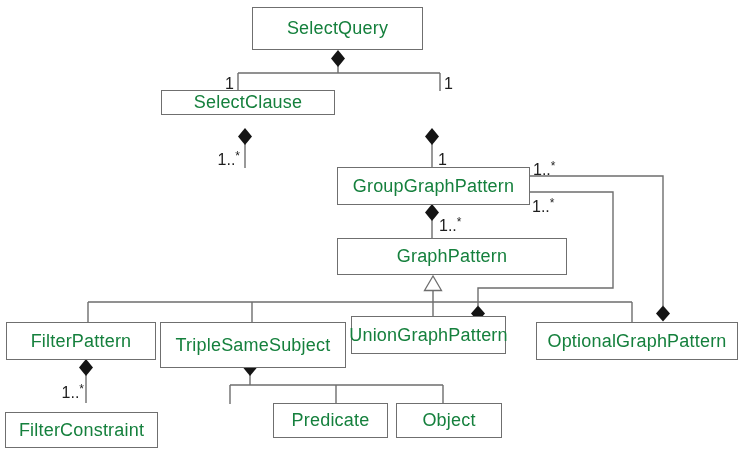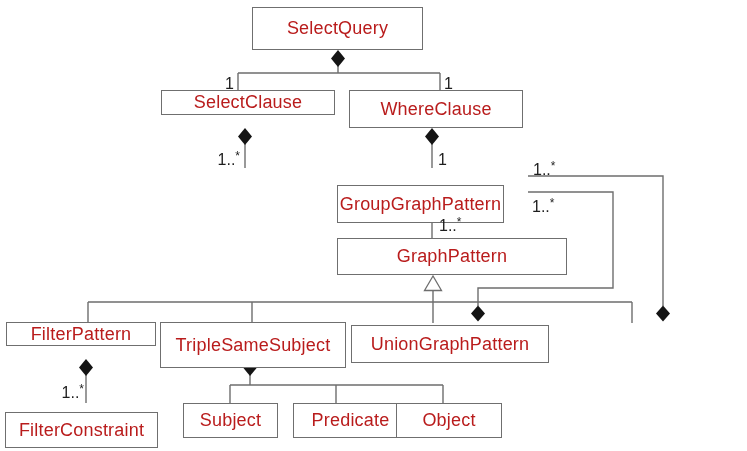--- a/index.html
+++ b/index.html
@@ -5,21 +5,21 @@
   html,body { margin:0; padding:0; background:#ffffff; }
   .stage {
     position:relative; width:747px; height:451px; background:#ffffff;
     font-family:"Liberation Sans", sans-serif; overflow:hidden;
   }
   svg.wires { position:absolute; left:0; top:0; }
   .cls {
     position:absolute; box-sizing:border-box;
     border:1.5px solid #6f6f6f; background:#ffffff;
     display:flex; align-items:center; justify-content:center;
-    font-size:18px; color:#b91c1c; letter-spacing:0.2px; white-space:nowrap;
+    font-size:18px; color:#15803d; letter-spacing:0.2px; white-space:nowrap;
   }
   .mult {
     position:absolute; font-size:16px; color:#1e1e1e;
     line-height:19px; white-space:nowrap;
   }
   .mult .sup { font-size:12px; vertical-align:5px; }
   .alignr { text-align:right; }
 </style>
 </head>
 <body>
@@ -59,45 +59,42 @@
     </g>
     <polygon points="433,276 424.5,290.5 441.5,290.5" fill="#ffffff" stroke="#6e6e6e" stroke-width="1.3"></polygon>
   </svg>
 
   <div class="cls" style="left:252px;top:7px;width:171px;height:43px">
     <span>SelectQuery</span>
   </div>
   <div class="cls" style="left:161px;top:90px;width:174px;height:25px">
     <span>SelectClause</span>
   </div>
-  <div class="cls" style="left:349px;top:90px;width:174px;height:38px">
-    <span>WhereClause</span>
-  </div>
-  <div class="cls" style="left:337px;top:185px;width:167px;height:38px">
+  <div class="cls" style="left:337px;top:167px;width:193px;height:38px">
     <span>GroupGraphPattern</span>
   </div>
   <div class="cls" style="left:337px;top:238px;width:230px;height:37px">
     <span>GraphPattern</span>
   </div>
-  <div class="cls" style="left:6px;top:322px;width:150px;height:24px">
+  <div class="cls" style="left:6px;top:322px;width:150px;height:38px">
     <span>FilterPattern</span>
   </div>
   <div class="cls" style="left:160px;top:322px;width:186px;height:46px">
     <span>TripleSameSubject</span>
   </div>
-  <div class="cls" style="left:351px;top:325px;width:198px;height:38px">
+  <div class="cls" style="left:351px;top:316px;width:155px;height:38px">
     <span>UnionGraphPattern</span>
+  </div>
+  <div class="cls" style="left:536px;top:322px;width:202px;height:38px">
+    <span>OptionalGraphPattern</span>
   </div>
   <div class="cls" style="left:5px;top:412px;width:153px;height:36px">
     <span>FilterConstraint</span>
   </div>
-  <div class="cls" style="left:183px;top:403px;width:95px;height:35px">
-    <span>Subject</span>
-  </div>
-  <div class="cls" style="left:293px;top:403px;width:115px;height:35px">
+  <div class="cls" style="left:273px;top:403px;width:115px;height:35px">
     <span>Predicate</span>
   </div>
   <div class="cls" style="left:396px;top:403px;width:106px;height:35px">
     <span>Object</span>
   </div>
 
   <div class="mult alignr" style="left:204px;top:71px;width:30px"><span>1</span><span class="sup"></span></div>
 
   <div class="mult" style="left:444px;top:71px"><span>1</span><span class="sup"></span></div>
 

